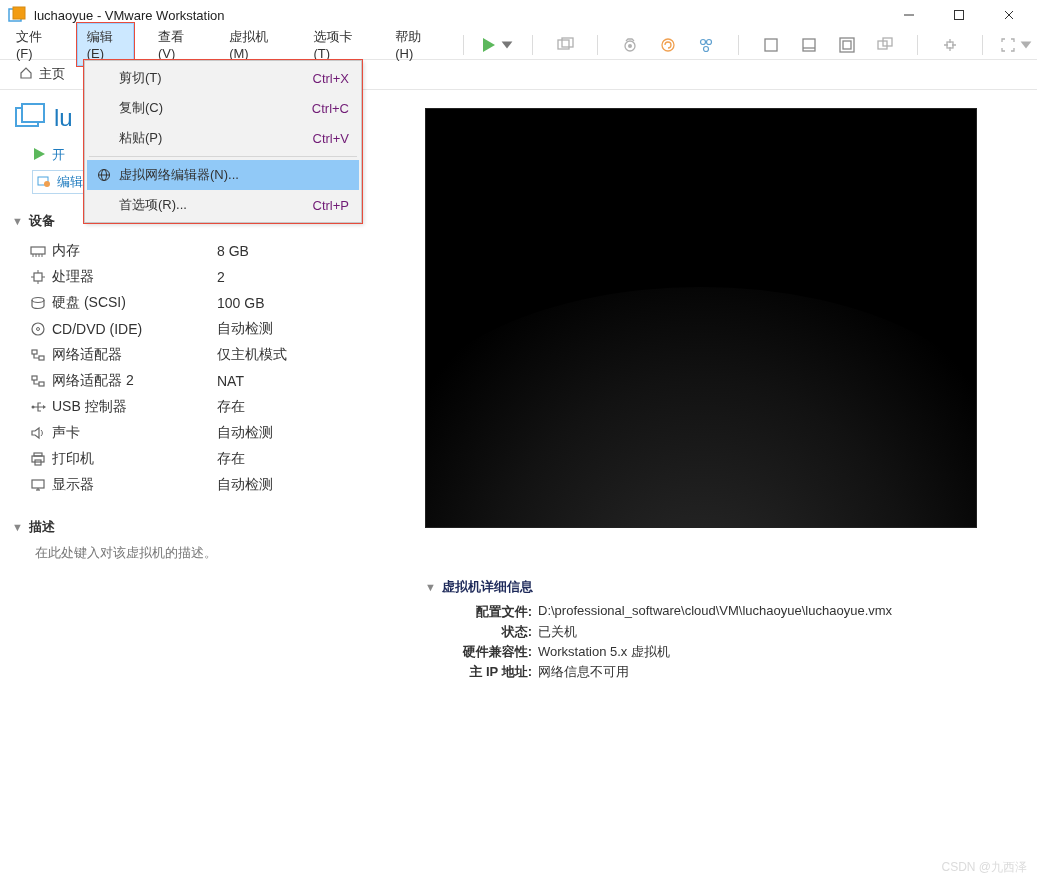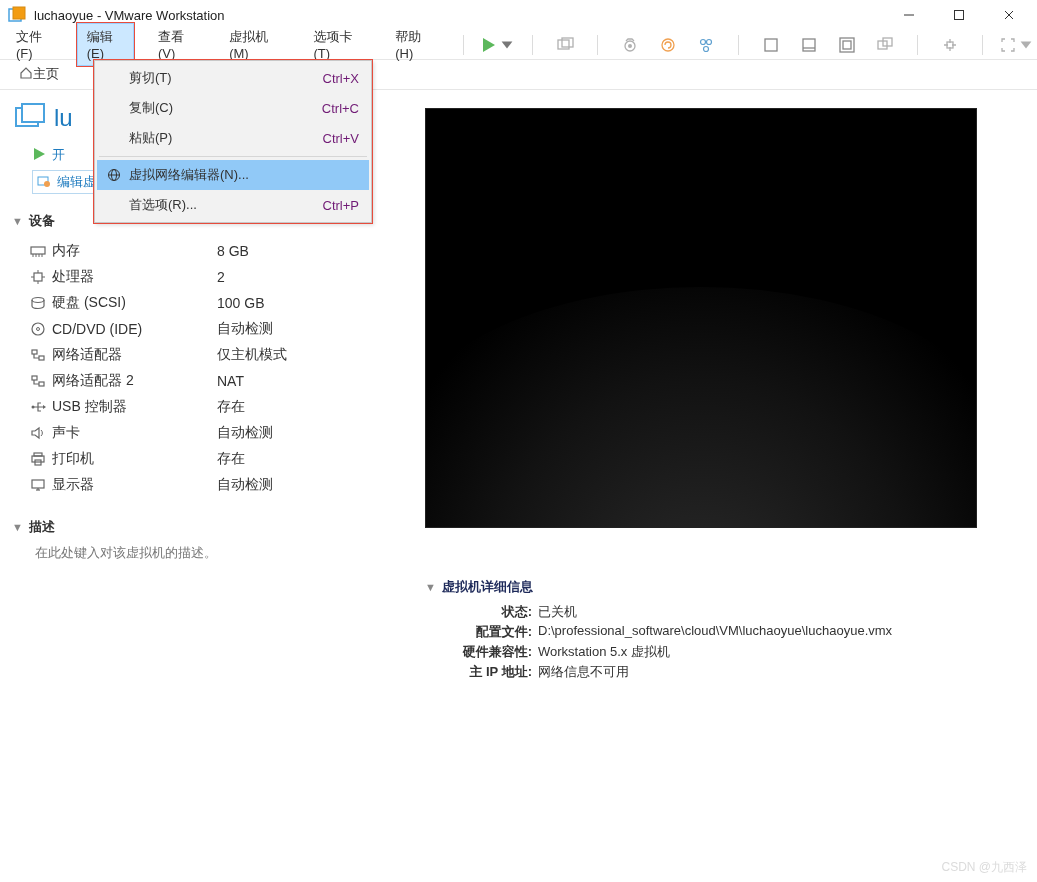--- a/index.html
+++ b/index.html
@@ -17,31 +17,31 @@
 .menu-item { padding: 5px 10px; cursor: default; font-size: 13px; }
 .menu-item.active { background: #cce8ff; border: 1px solid #99d1ff; padding: 4px 9px; position: relative; }
 .menu-item.active.highlight-red { outline: 1px solid #e74c3c; }
 .tb-sep { width: 1px; height: 20px; background: #dcdcdc; margin: 0 6px; }
 .tb-icon { width: 28px; height: 28px; display: flex; align-items: center; justify-content: center; color: #767676; }
 .tb-icon svg { width: 18px; height: 18px; }
 .play-icon { color: #5cb85c; display:flex; align-items:center; }
 .play-icon svg { width: 18px; height: 18px; }
 
 
-.dropdown { position: absolute; top: 60px; left: 94px; width: 278px; background: #f2f2f2; border: 1px solid #c8c8c8; box-shadow: 2px 2px 4px rgba(0,0,0,0.15); z-index: 50; padding: 2px; outline: 1px solid #e74c3c; }
+.dropdown { position: absolute; top: 60px; left: 84px; width: 278px; background: #f2f2f2; border: 1px solid #c8c8c8; box-shadow: 2px 2px 4px rgba(0,0,0,0.15); z-index: 50; padding: 2px; outline: 1px solid #e74c3c; }
 .dropdown-item { display: flex; align-items: center; padding: 6px 10px 6px 6px; cursor: default; }
 .dropdown-item .dd-icon { width: 22px; display:flex; align-items:center; justify-content:center; color:#555;}
 .dropdown-item .dd-label { flex: 1; margin-left: 4px; }
 .dropdown-item .dd-shortcut { color: #701a75; }
 .dropdown-item.selected { background: #91c9f7; }
 .dropdown-sep { height: 1px; background: #d6d6d6; margin: 3px 2px; }
 
 
 .tabrow { height: 30px; display: flex; align-items: flex-end; padding: 0 6px; border-bottom: 1px solid #e6e6e6; gap: 4px;}
-.tab { display: flex; align-items: flex-end; padding: 5px 12px; border: 1px solid transparent; }
+.tab { display: flex; align-items: flex-end; gap: 6px; padding: 5px 12px; border: 1px solid transparent; }
 .tab.home { }
 .tab .tab-icon { color:#555; }
 
 
 .content { display: flex; height: calc(100% - 90px); }
 .left-panel { width: 395px; padding: 12px 16px 12px 12px; overflow: hidden; }
 .right-panel { flex: 1; padding: 12px 20px 12px 30px; display: flex; flex-direction: column; }
 
 
 .vm-title-row { display: flex; align-items: center; gap: 8px; margin-bottom: 12px; margin-left: 2px;}
@@ -394,26 +394,26 @@
 
   <div class="right-panel">
     <div class="vm-screen"></div>
 
     <div class="details-section">
       <div class="details-header">
         <span class="tri" style="color:#888;font-size:11px;">▼</span>
         <span>虚拟机详细信息</span>
       </div>
       <div class="details-row">
+        <span class="dr-label">配置文件:</span>
+        <span class="dr-value">D:\professional_software\cloud\VM\luchaoyue\luchaoyue.vmx</span>
+      </div>
+      <div class="details-row">
         <span class="dr-label">状态:</span>
         <span class="dr-value">已关机</span>
-      </div>
-      <div class="details-row">
-        <span class="dr-label">配置文件:</span>
-        <span class="dr-value">D:\professional_software\cloud\VM\luchaoyue\luchaoyue.vmx</span>
       </div>
       <div class="details-row">
         <span class="dr-label">硬件兼容性:</span>
         <span class="dr-value">Workstation 5.x 虚拟机</span>
       </div>
       <div class="details-row">
         <span class="dr-label">主 IP 地址:</span>
         <span class="dr-value">网络信息不可用</span>
       </div>
     </div>

